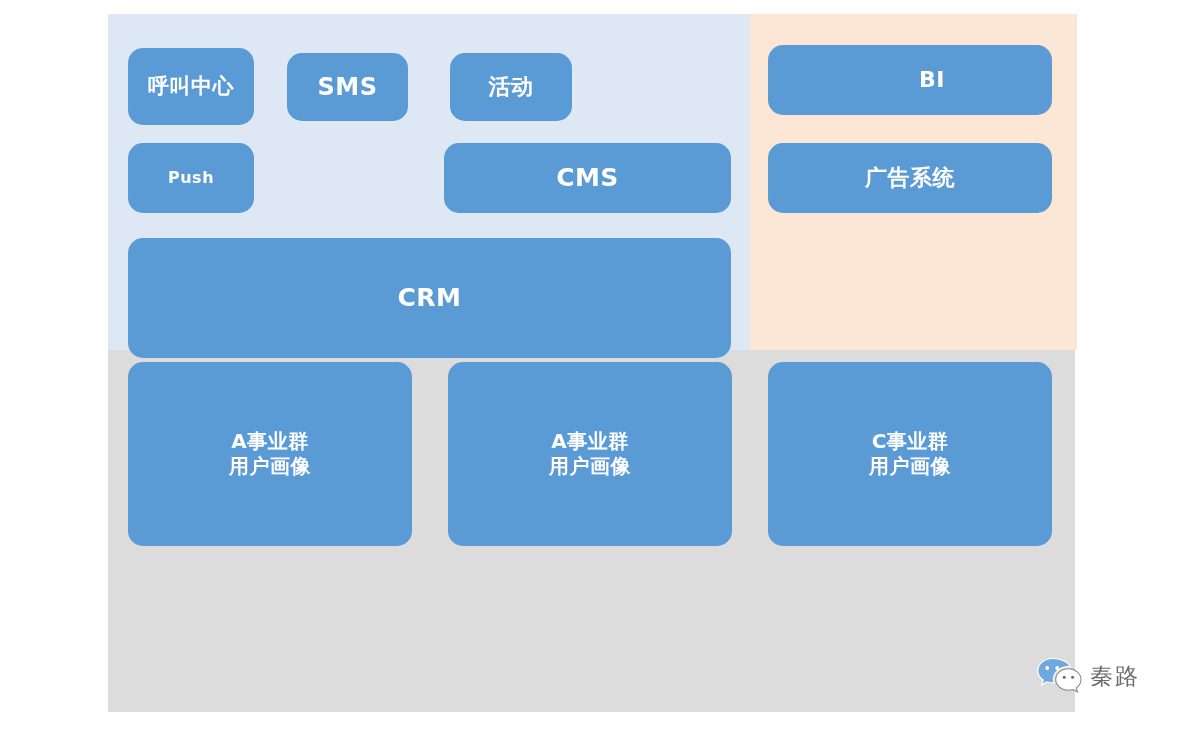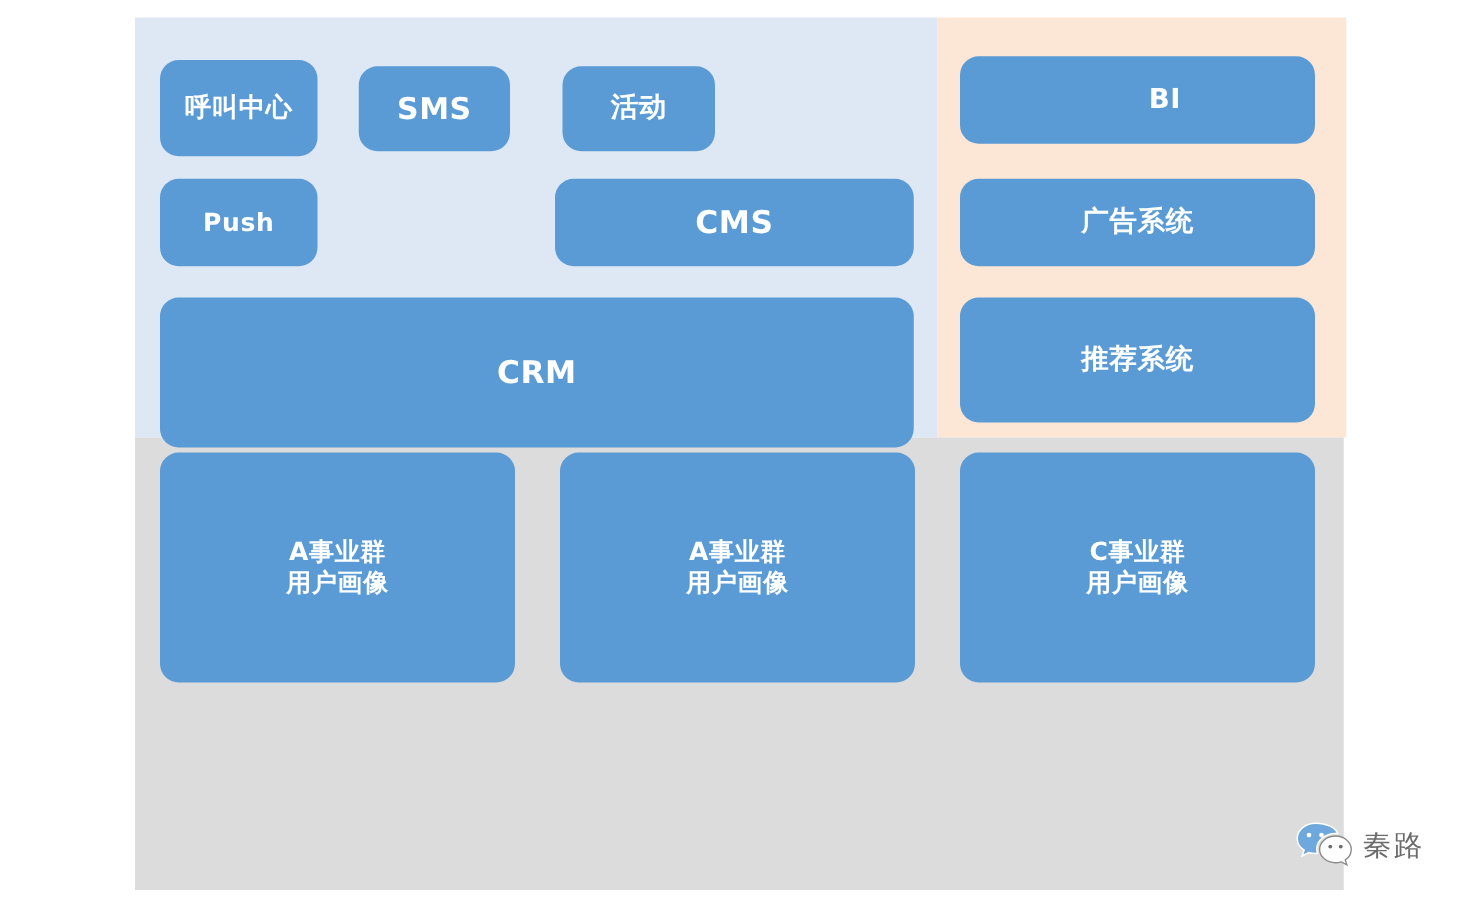--- a/index.html
+++ b/index.html
@@ -71,21 +71,21 @@
     display: block;
   }
 
   
   #box-call-center { left: 128px; top: 48px; width: 126px; height: 77px; font-size: 21px; }
   #box-sms        { left: 287px; top: 53px; width: 121px; height: 68px; font-size: 24px; }
   #box-activity   { left: 450px; top: 53px; width: 122px; height: 68px; font-size: 22px; }
   #box-banner     { left: 602px; top: 53px; width: 128px; height: 68px; font-size: 23px; }
 
   
-  #box-push { left: 128px; top: 143px; width: 126px; height: 70px; font-size: 20px; }
+  #box-push { left: 128px; top: 143px; width: 126px; height: 70px; font-size: 16px; }
   #box-edm  { left: 287px; top: 143px; width: 121px; height: 70px; font-size: 24px; }
   #box-cms  { left: 444px; top: 143px; width: 287px; height: 70px; font-size: 25px; }
 
   
   #box-crm { left: 128px; top: 238px; width: 603px; height: 120px; font-size: 25px; }
 
   
   #box-bi        { left: 768px; top: 45px; width: 284px; height: 70px; font-size: 22px; padding-left: 44px; }
   #box-ad-system { left: 768px; top: 143px; width: 284px; height: 70px; font-size: 22px; }
   #box-rec-system{ left: 768px; top: 238px; width: 284px; height: 100px; font-size: 22px; }
@@ -154,23 +154,20 @@
   <div class="box" id="box-crm">
     <span class="label">CRM</span>
   </div>
 
   <div class="box" id="box-bi">
     <span class="label">BI</span>
   </div>
   <div class="box" id="box-ad-system">
     <span class="label">广告系统</span>
   </div>
-  <div class="box" id="box-rec-system">
-    <span class="label">推荐系统</span>
-  </div>
 
   <div class="box" id="box-bu-a">
     <span class="label">A事业群
 用户画像</span>
   </div>
   <div class="box" id="box-bu-b">
     <span class="label">A事业群
 用户画像</span>
   </div>
   <div class="box" id="box-bu-c">

